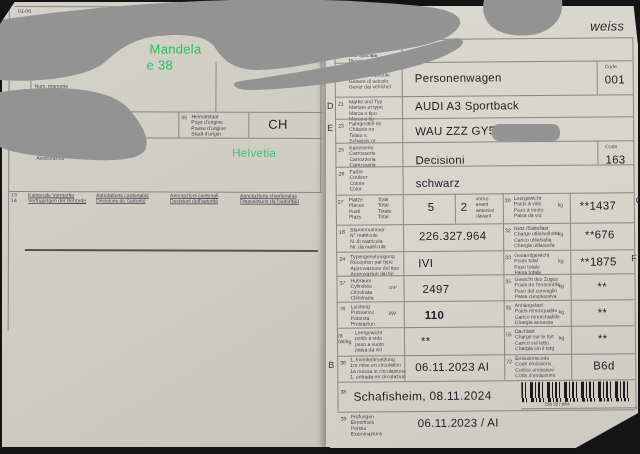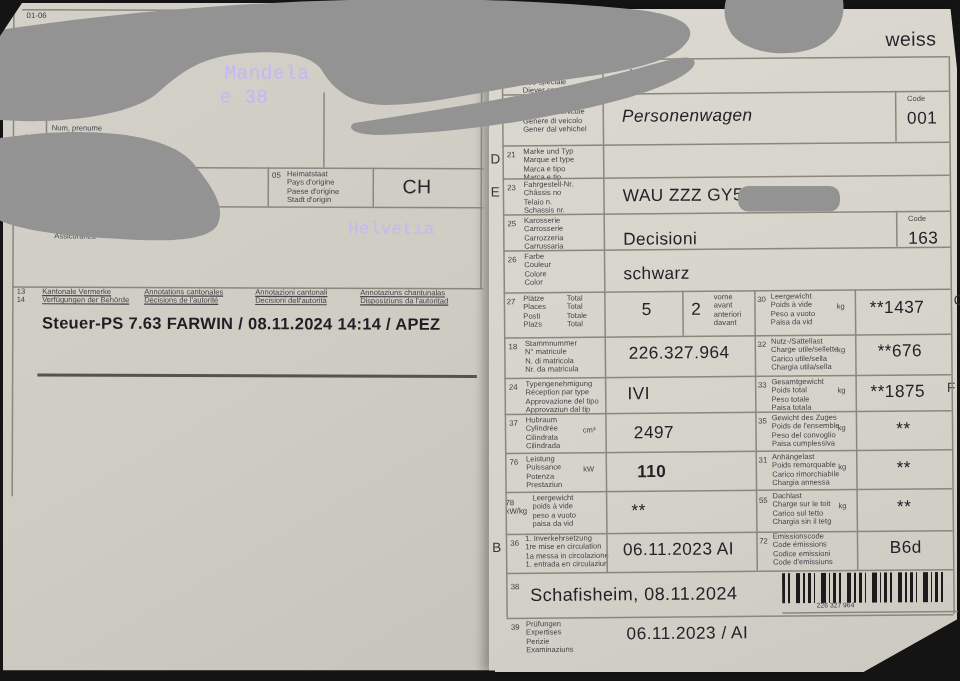--- a/index.html
+++ b/index.html
@@ -32,21 +32,21 @@
     background:repeating-linear-gradient(90deg,#1b1b1b 0 2px,transparent 2px 4px,#1b1b1b 4px 5px,
       transparent 5px 9px,#1b1b1b 9px 12px,transparent 12px 14px,#1b1b1b 14px 15px,transparent 15px 17px);}
   .bcnum{position:absolute;left:543px;top:404px;font-size:6px;transform:scale(.75);transform-origin:0 0;color:#3a3a40;}
   .corner{position:absolute;background:#141414;}
   .tri-br{position:absolute;left:540px;top:400px;width:100px;height:54px;background:#141414;
           clip-path:polygon(25% 100%,100% 22%,100% 100%);}
   .tri-tr{position:absolute;left:628px;top:0;width:12px;height:64px;background:#141414;
           clip-path:polygon(42% 0,100% 0,100% 100%);}
   .tri-tl{position:absolute;left:0;top:0;width:16px;height:24px;background:#141414;
           clip-path:polygon(0 0,100% 0,0 100%);}
-  .frag{position:absolute;color:#c4b5fd;font-family:Liberation Mono, monospace;}
+  .frag{position:absolute;color:#22c55e;}
 </style>
 </head>
 <body>
 
 <div class="stage">
 
   <div class="sheet sheet-left"></div>
   <div class="sheet sheet-right"></div>
 
   <div class="group" id="leftGroup">
@@ -76,62 +76,62 @@
 14</div>
     <div class="m mu" style="left:28px;top:193px;">Kantonale Vermerke
 Verfügungen der Behörde</div>
     <div class="m mu" style="left:96px;top:193px;">Annotations cantonales
 Décisions de l'autorité</div>
     <div class="m mu" style="left:170px;top:193px;">Annotazioni cantonali
 Decisioni dell'autorità</div>
     <div class="m mu" style="left:240px;top:193px;">Annotaziuns chantunalas
 Disposiziuns da l'autoritad</div>
 
-    <div class="tax" style="left:28px;top:211px;">Steuer-PS 7.63 FARWIN / 08.11.2024 14:14 / APEZ</div>
     <div class="hr2" style="left:25px;top:250px;width:293px;"></div>
   <div class="h" style="top: 7px; left: 14px; width: 306px;"></div>
       <div class="h" style="top: 24px; left: 8px; width: 218px;"></div>
       <div class="h" style="top: 62px; left: 8px; width: 67px;"></div>
       <div class="h" style="top: 112px; left: 8px; width: 314px;"></div>
       <div class="h" style="top: 138px; left: 8px; width: 314px;"></div>
       <div class="h" style="top: 192px; left: 8px; width: 314px;"></div>
       <div class="v" style="left: 8px; top: 7px; height: 325px;"></div>
       <div class="v" style="left: 225px; top: 7px; height: 17px;"></div>
       <div class="v" style="left: 30px; top: 62px; height: 50px;"></div>
       <div class="v" style="left: 215px; top: 62px; height: 50px;"></div>
       <div class="v" style="left: 178px; top: 112px; height: 26px;"></div>
       <div class="v" style="left: 248px; top: 112px; height: 26px;"></div>
       <div class="v" style="left: 320px; top: 7px; height: 185px;"></div>
     </div>
 
   <div class="group" id="rightGroup">
-    <div class="v13" style="left:592px;top:21px;">weiss</div>
+    <div class="v13" style="left:592px;top:21px;font-style:italic;">weiss</div>
 
     <div class="num" style="left:339px;top:43px;">17</div>
     <div class="m" style="left:350px;top:41px;">bes. Verwendung
 Usage spécial
 Uso speciale
 Diever spezial</div>
     <div class="v12" style="left:420px;top:46px;">**</div>
 
     <div class="num" style="left:339px;top:69px;">19</div>
     <div class="m" style="left:350px;top:67px;">Art des Fahrzeuges
 Genre de véhicule
 Genere di veicolo
 Gener dal vehichel</div>
-    <div class="v12" style="left:416px;top:73px;font-style:italic;">Personenwagen</div>
+    <div class="v12" style="left:416px;top:73px;">Personenwagen</div>
     <div class="m" style="left:606px;top:66px;">Code</div>
     <div class="v12" style="left:606px;top:76px;">001</div>
 
     <div class="ltr" style="left:328px;top:101px;">D</div>
     <div class="num" style="left:339px;top:101px;">21</div>
     <div class="m" style="left:350px;top:99px;">Marke und Typ
 Marque et type
 Marca e tipo
 Marca e tip</div>
+    <div class="v12" style="left:416px;top:101px;">AUDI A3 Sportback</div>
 
     <div class="ltr" style="left:328px;top:123px;">E</div>
     <div class="num" style="left:339px;top:123px;">23</div>
     <div class="m" style="left:350px;top:121px;">Fahrgestell-Nr.
 Châssis no
 Telaio n.
 Schassis nr.</div>
     <div class="v12" style="left:416px;top:126px;">WAU ZZZ GY5 R</div>
 
     <div class="num" style="left:339px;top:147px;">25</div>

